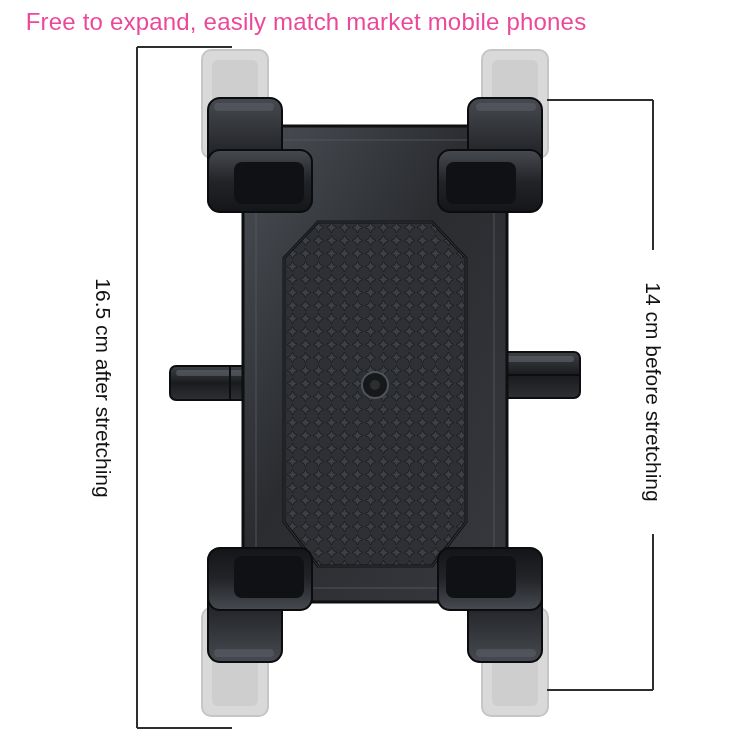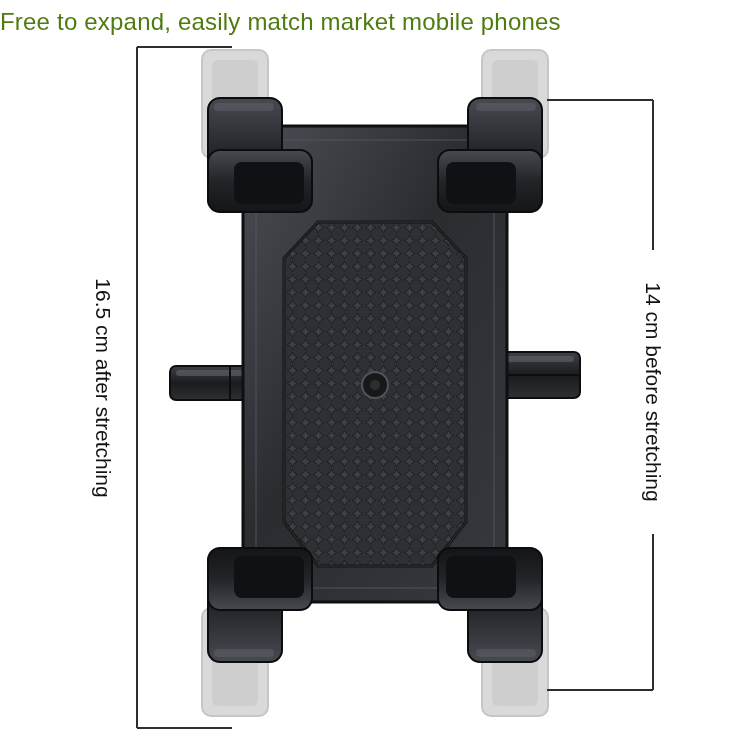--- a/index.html
+++ b/index.html
@@ -13,23 +13,24 @@
     height: 750px;
     background: #ffffff;
     overflow: hidden;
     font-family: "Liberation Sans", "DejaVu Sans", sans-serif;
   }
   .headline {
     position: absolute;
     top: 8px;
     left: 0;
     width: 612px;
+    text-align: center;
     font-size: 24px;
     font-weight: 500;
-    color: #4d7c0f;
+    color: #ec4899;
     letter-spacing: 0.2px;
   }
   .dim-label {
     position: absolute;
     white-space: nowrap;
     font-size: 21px;
     font-weight: 500;
     color: #121212;
   }
   .dim-label.left {

